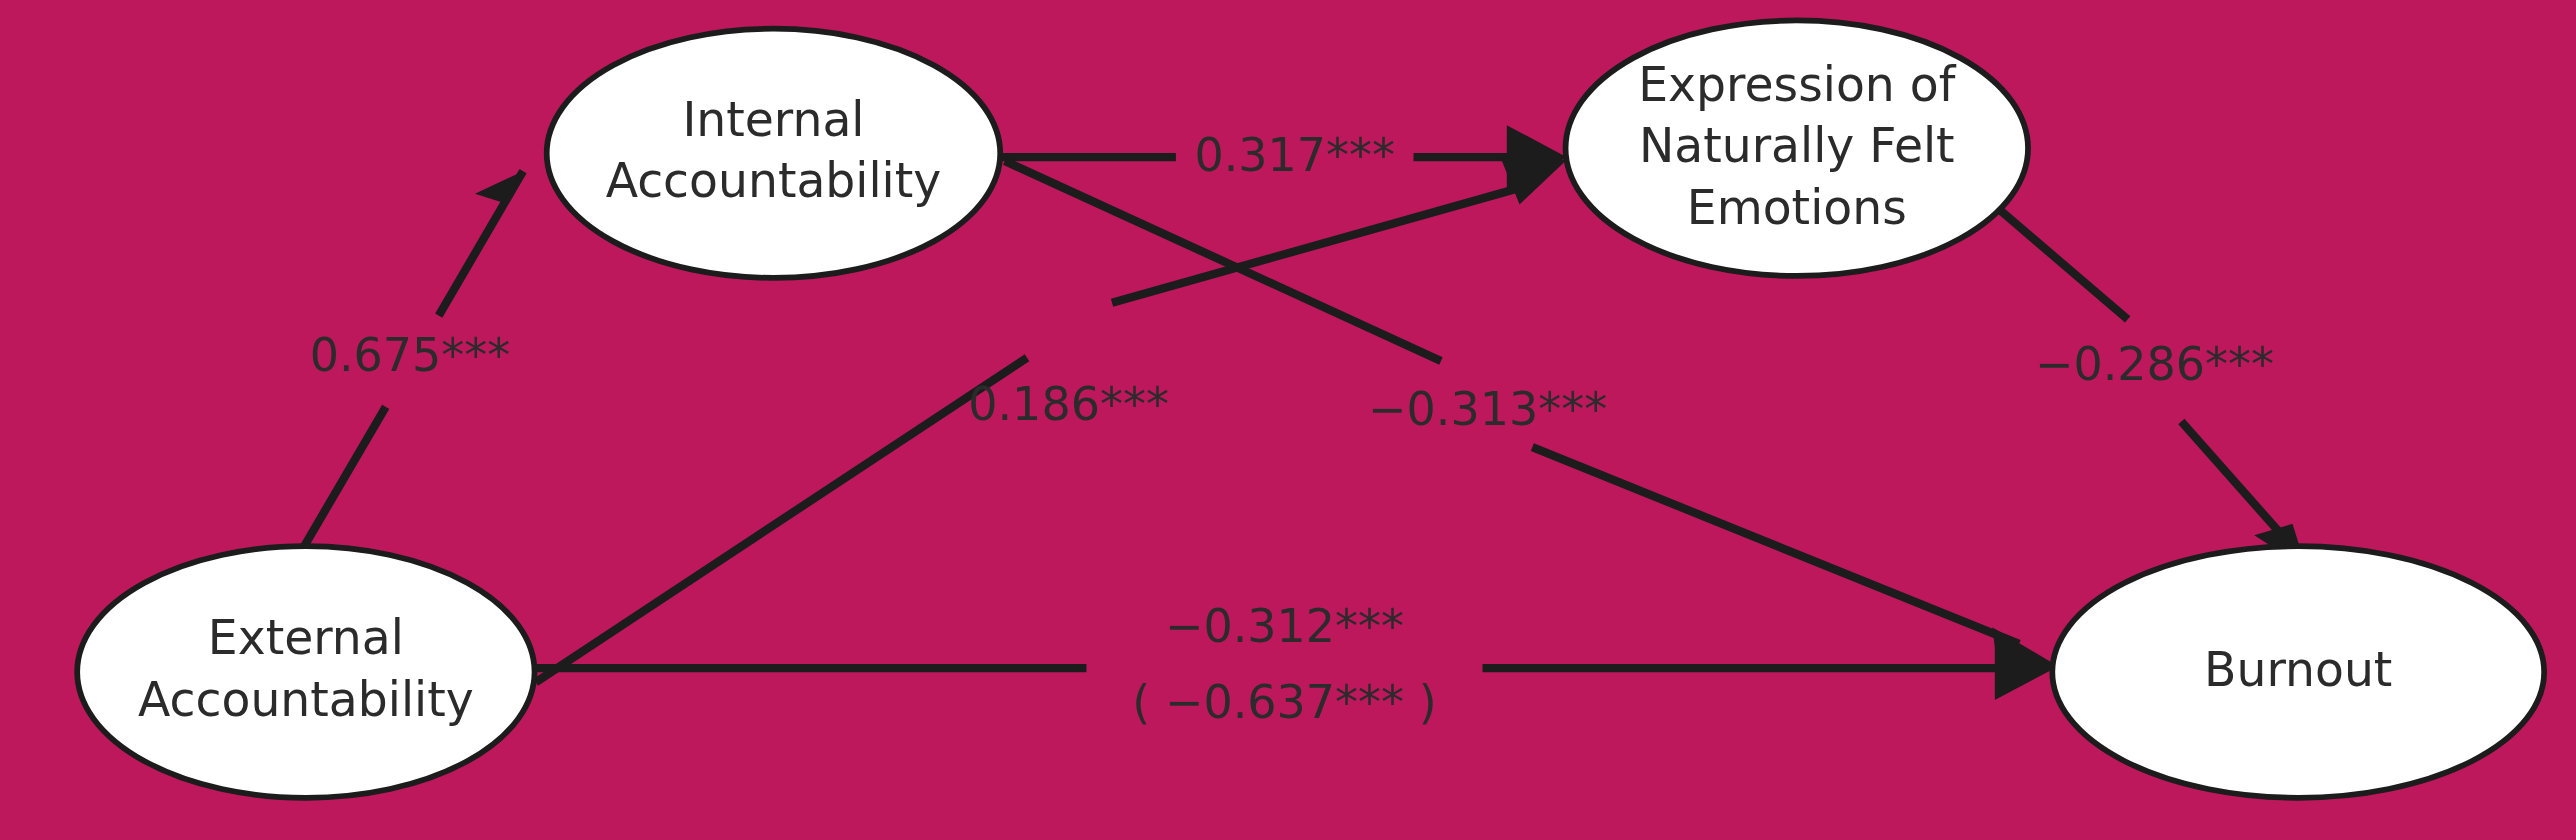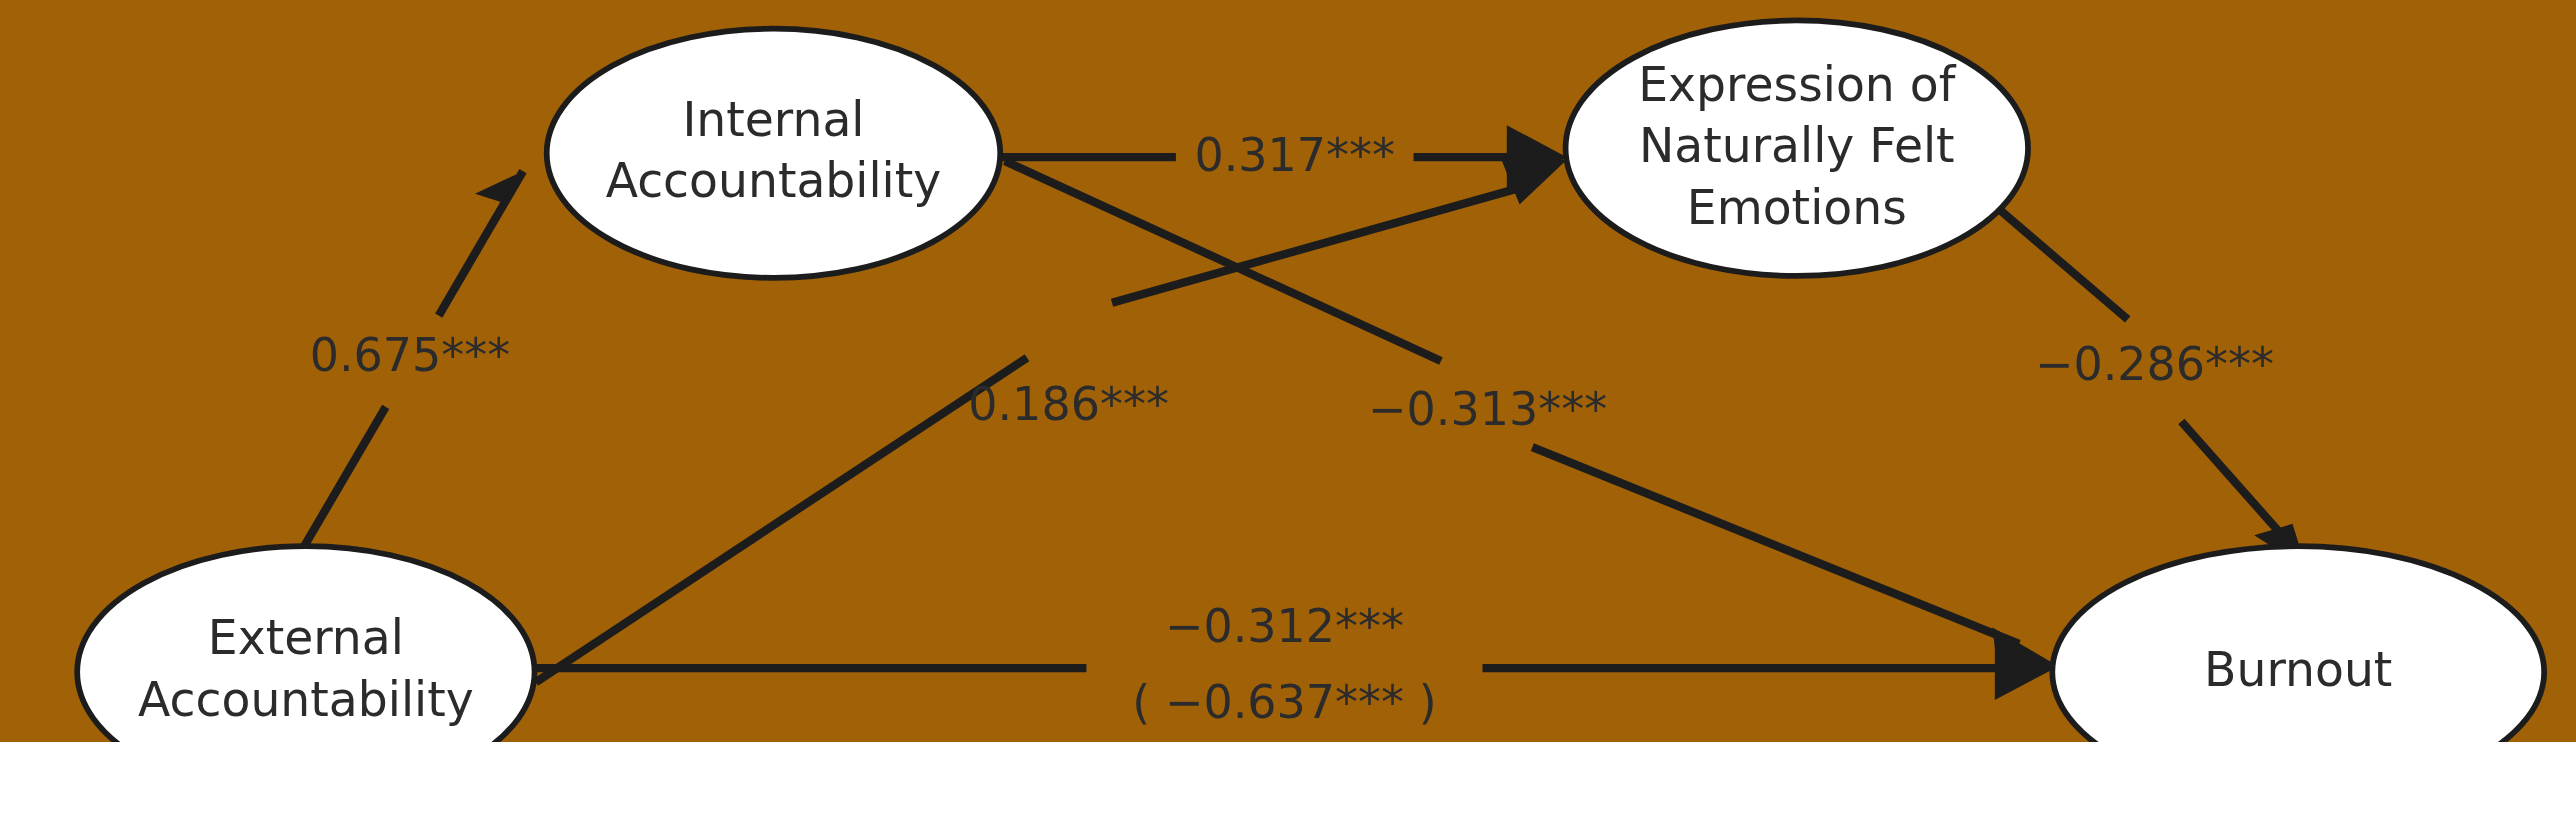--- a/index.html
+++ b/index.html
@@ -6,22 +6,22 @@
     margin: 0;
     padding: 0;
     background: #ffffff;
   }
   body {
     font-family: "DejaVu Sans", "Liberation Sans", sans-serif;
   }
   #diagram-root {
     position: relative;
     width: 2576px;
-    height: 742px;
-    background: #a16207;
+    height: 840px;
+    background: #be185d;
     overflow: hidden;
   }
   svg#path-diagram {
     position: absolute;
     top: 0;
     left: 0;
     width: 2576px;
     height: 840px;
     display: block;
   }

